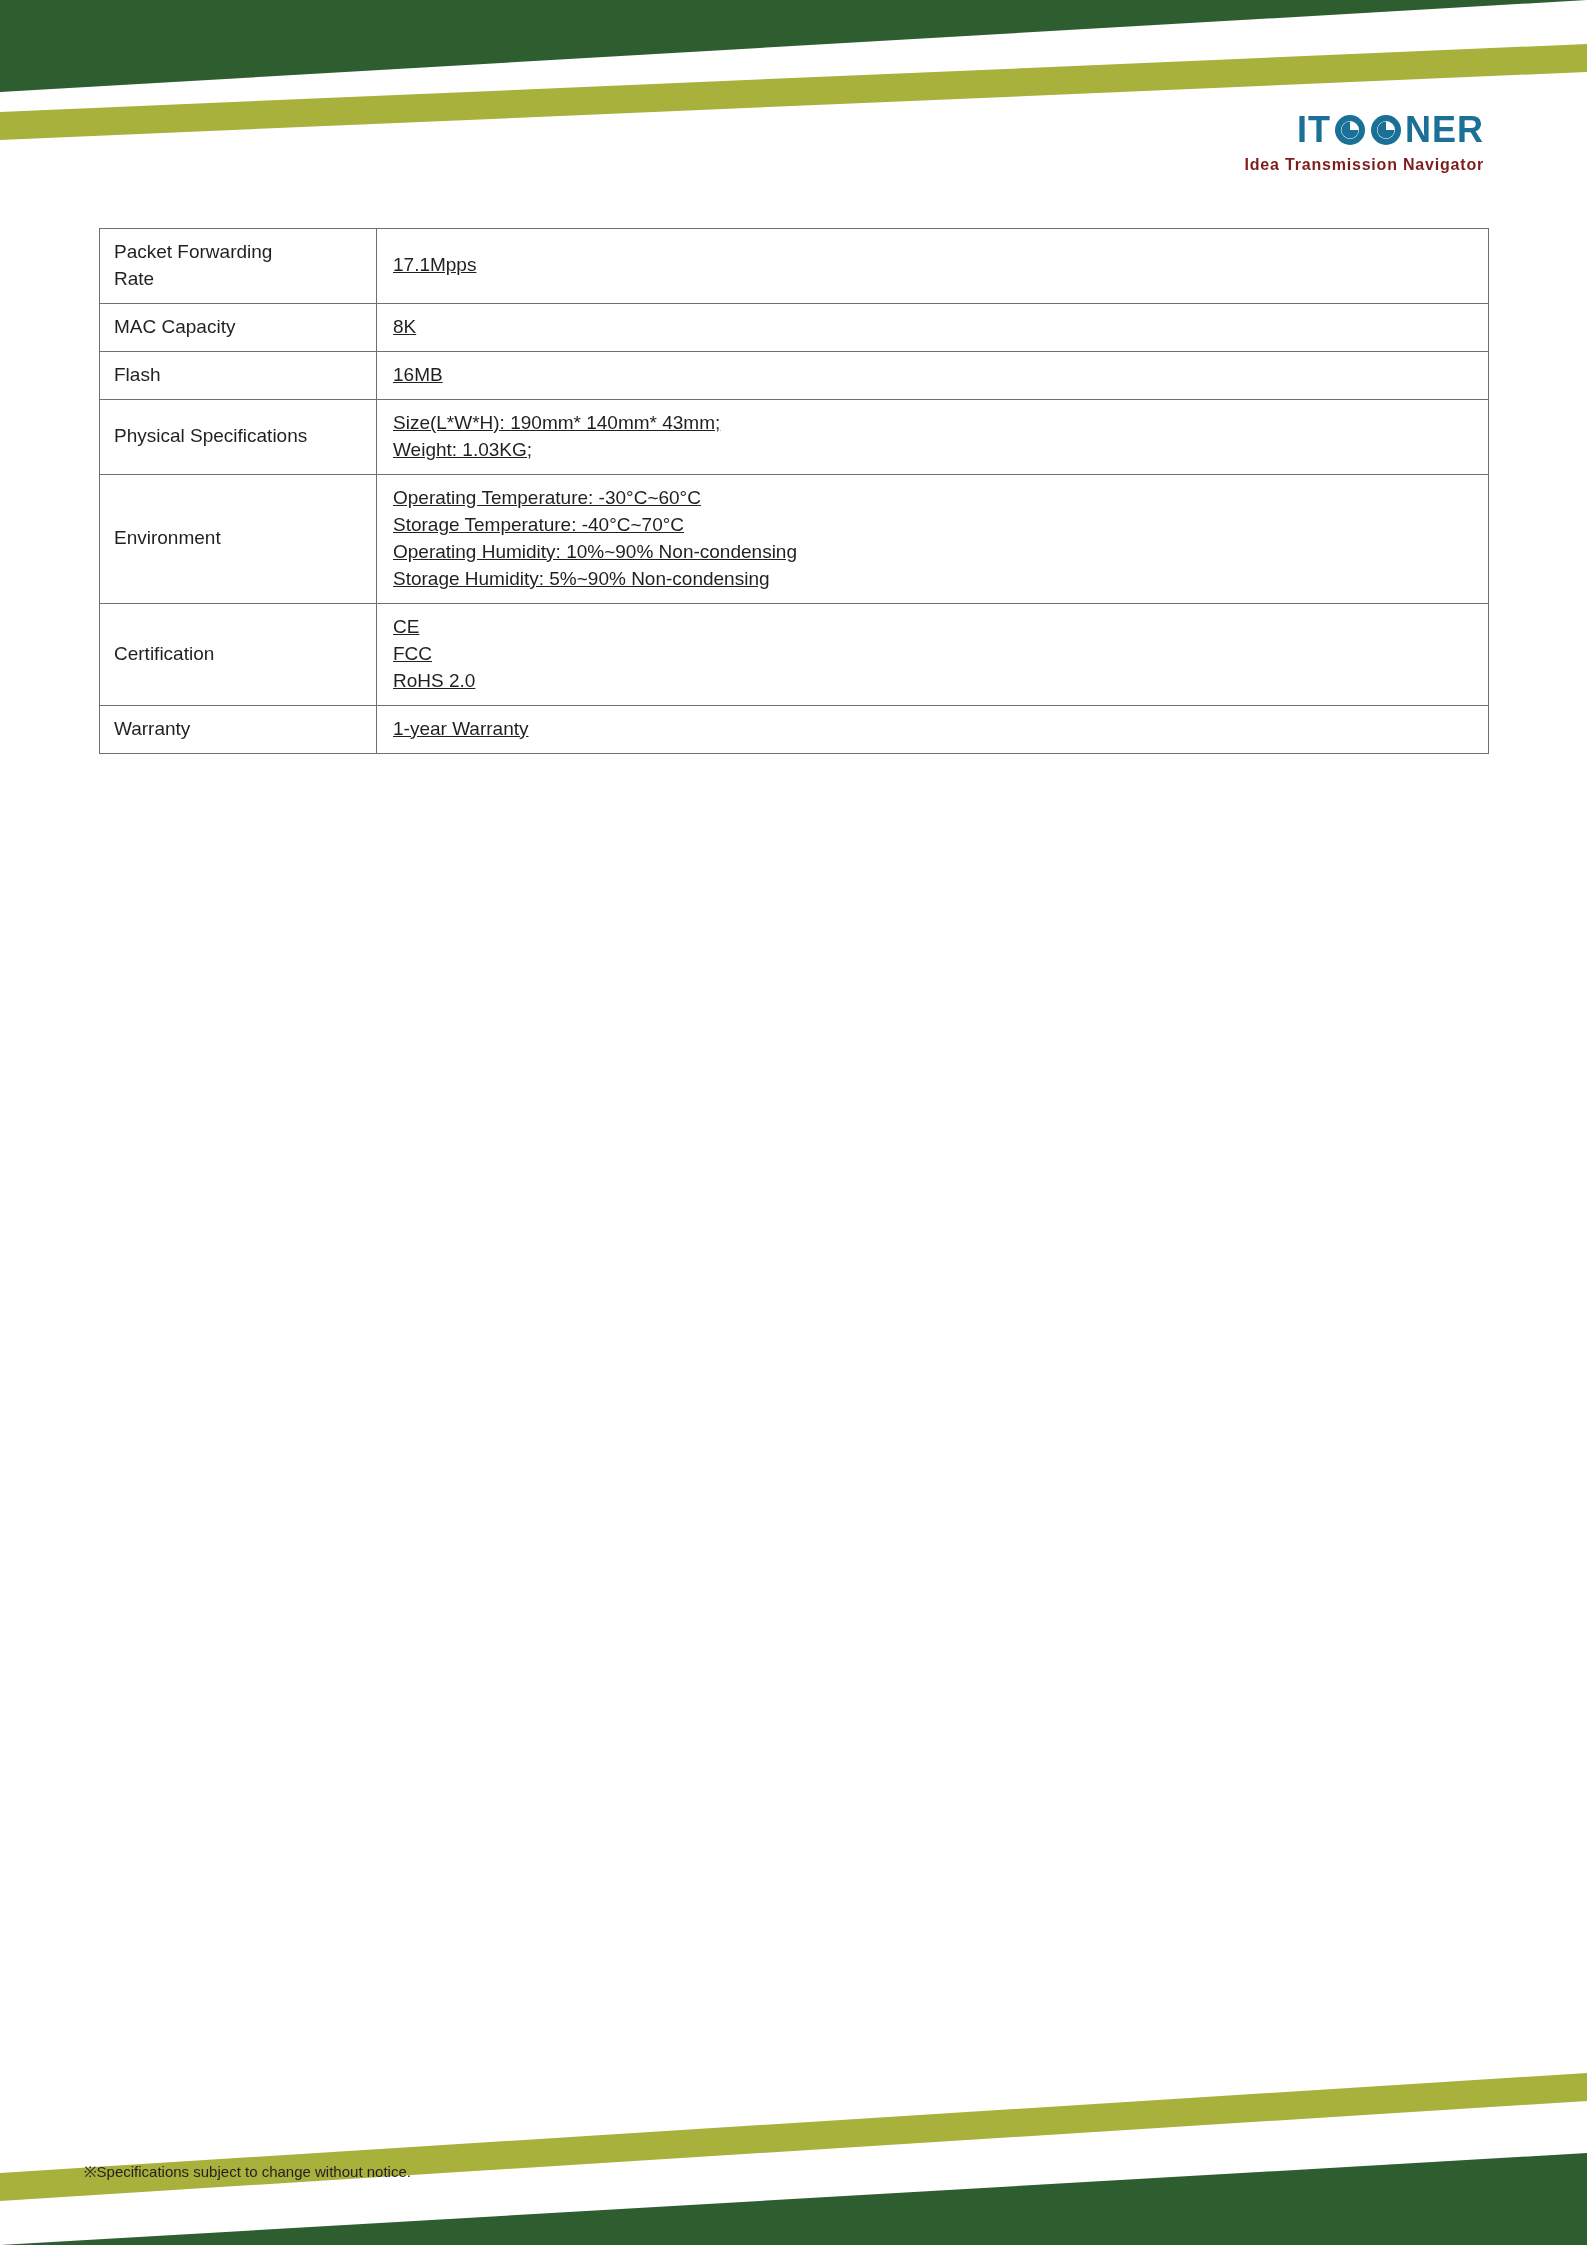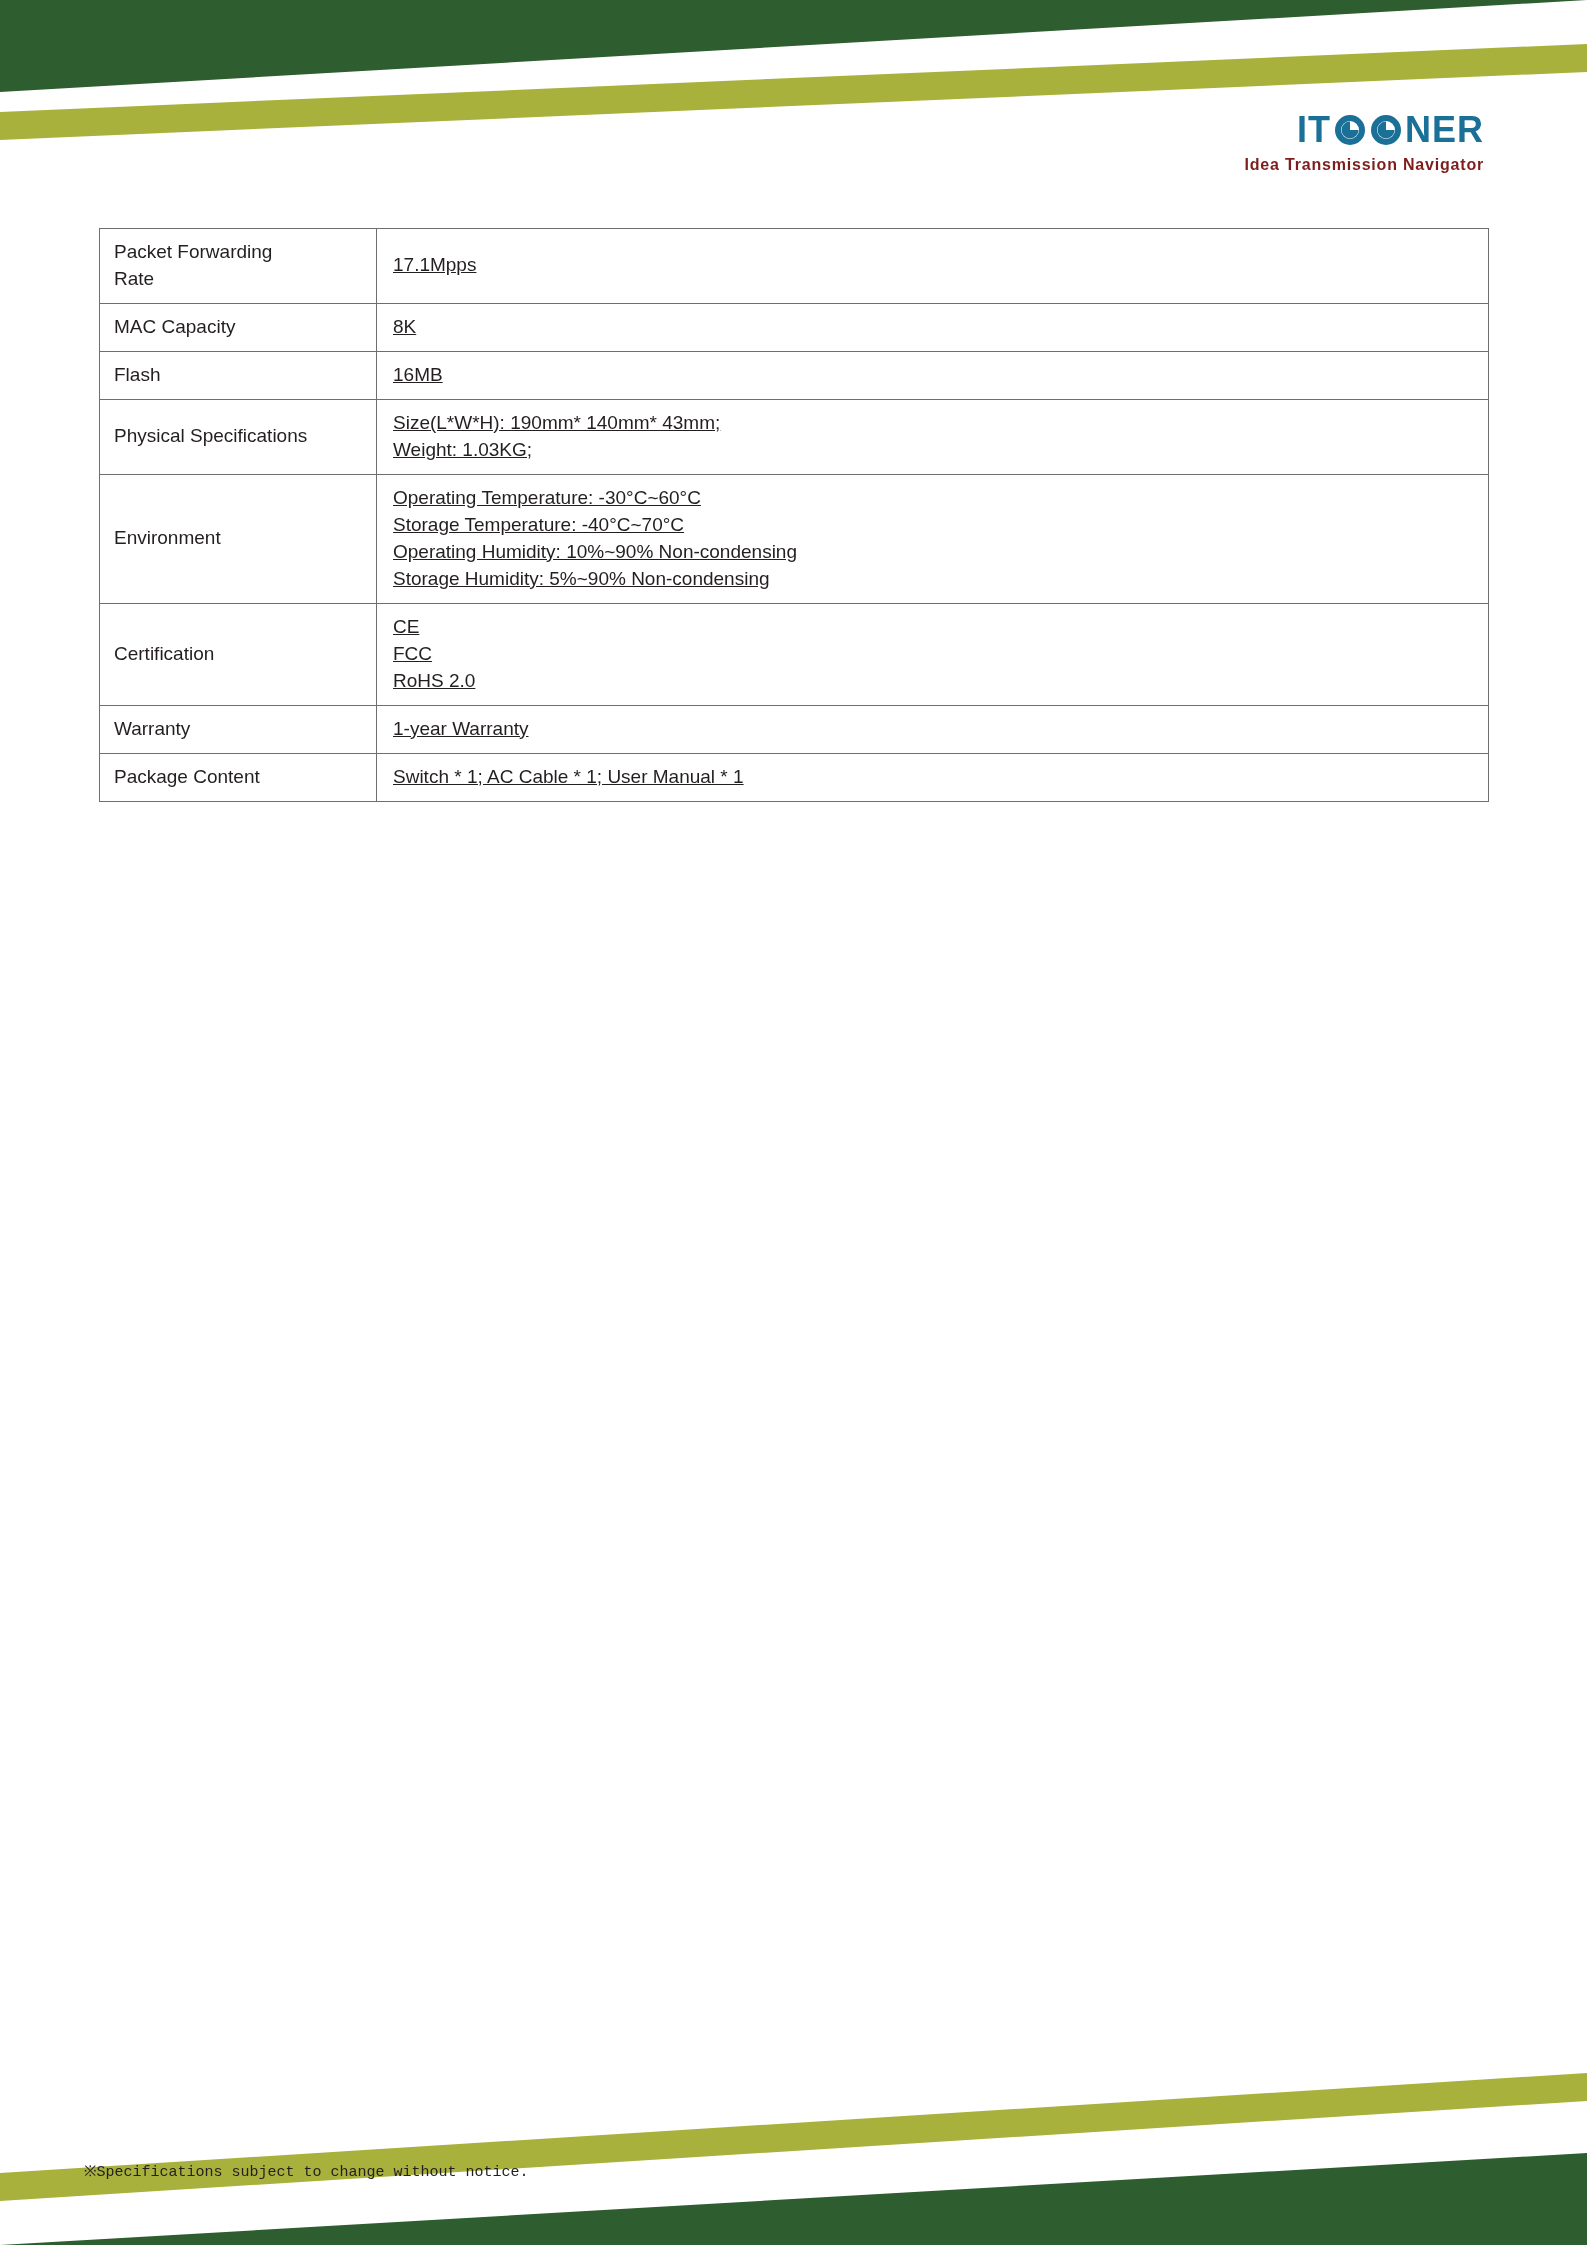--- a/index.html
+++ b/index.html
@@ -191,21 +191,21 @@
     white-space: pre;
   }
 
   
   .footer-note {
     position: absolute;
     left: 84px;
     bottom: 64px;
     font-size: 15px;
     color: #231f20;
-    font-family: Liberation Mono, monospace;
+    font-family: Liberation Sans, sans-serif;
     white-space: nowrap;
   }
 </style>
 </head>
 <body>
 
 <div class="page">
 
   <div class="corner-deco deco-top">
     <svg viewBox="0 0 1587 200" preserveAspectRatio="none" aria-hidden="true">
@@ -305,27 +305,19 @@
             </td>
           </tr>
           <tr>
             <td class="label-cell">
               <span class="cell-line">Warranty</span>
             </td>
             <td class="value-cell">
               <span class="cell-line">1-year Warranty</span>
             </td>
           </tr>
-          <tr>
-            <td class="label-cell">
-              <span class="cell-line">Package Content</span>
-            </td>
-            <td class="value-cell">
-              <span class="cell-line">Switch * 1; AC Cable * 1; User Manual * 1</span>
-            </td>
-          </tr>
         </tbody>
     </table>
   </div>
 
   <div class="footer-note">※Specifications subject to change without notice.</div>
 
 </div>
 
 </body></html>

